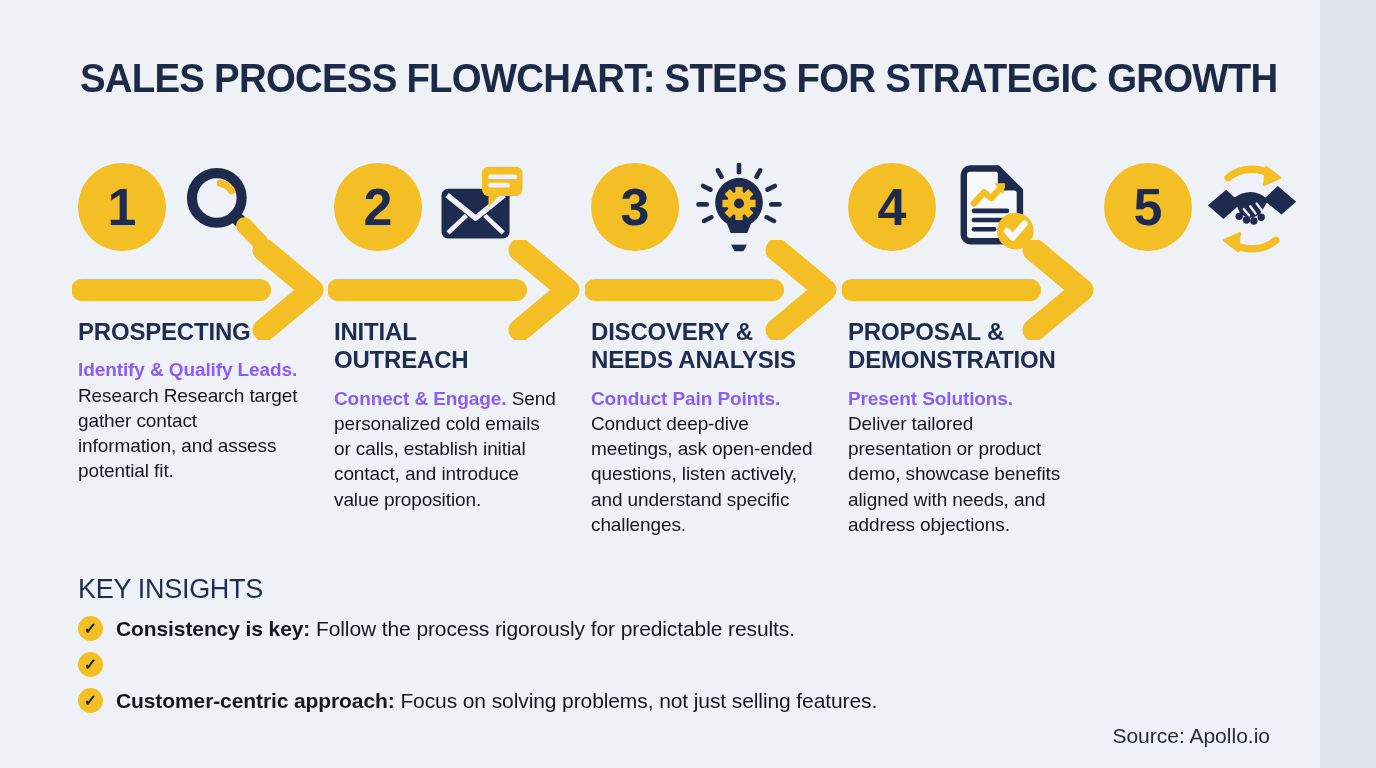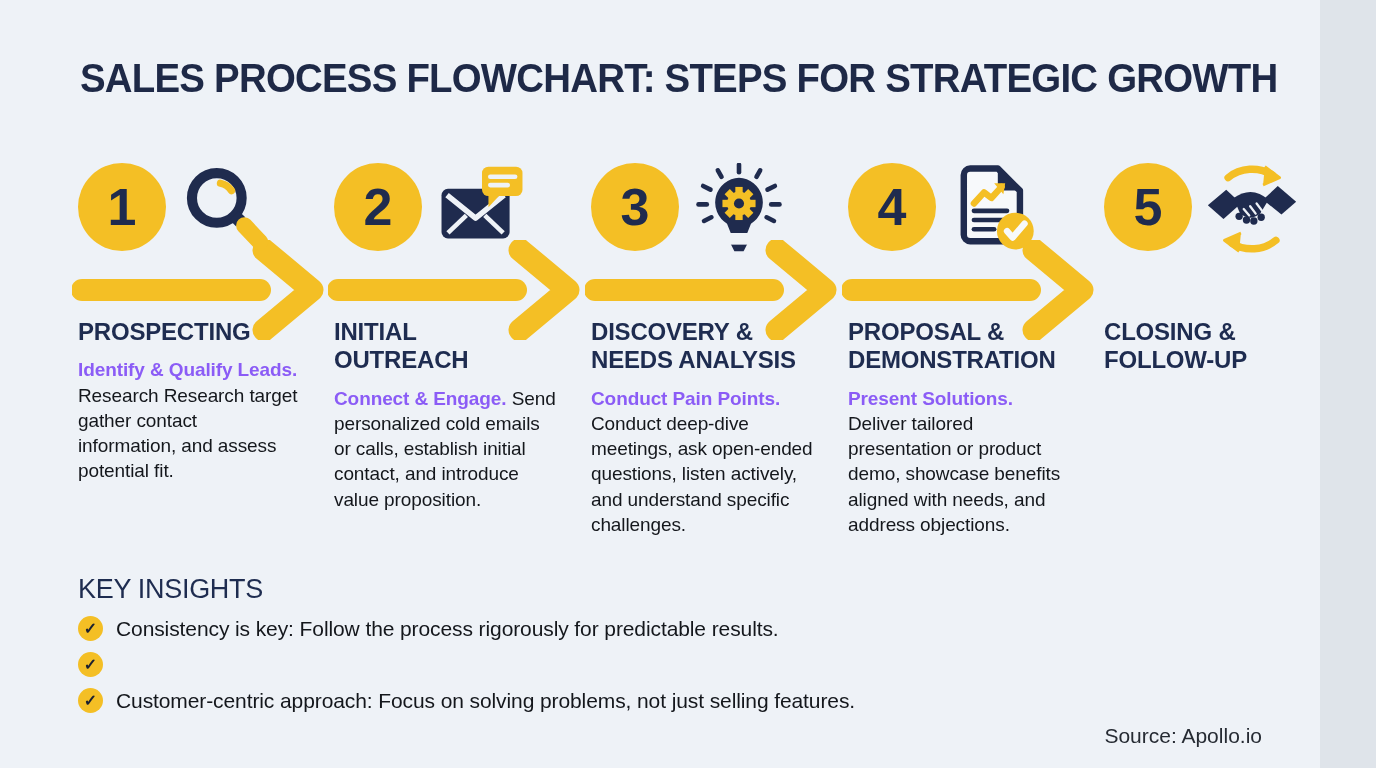--- a/index.html
+++ b/index.html
@@ -39,23 +39,23 @@
   .insights{ position:absolute; left:78px; top:574px; }
   .insights-heading{ font-size:27px; font-weight:normal; color:#1e2c50; letter-spacing:-0.3px; }
   .insight-row{ display:flex; align-items:center; margin-top:11px; }
   .check-circle{
     width:25px; height:25px; border-radius:50%; background:#f4bf25;
     display:flex; align-items:center; justify-content:center; flex:0 0 auto;
     margin-right:13px;
   }
   .check-circle span{ font-size:16px; font-weight:bold; color:#1b2030; line-height:1; }
   .insight-text{ font-size:21px; color:#14171c; letter-spacing:-0.1px; }
-  .insight-text b{ font-weight:normal;margin-top:24px; }
+  .insight-text b{ font-weight:bold;margin-top:24px; }
   .source{
-    position:absolute; right:58px; top:724px;
+    position:absolute; right:50px; top:724px;
     font-size:21px; color:#262b33;
   }
 </style>
 </head>
 <body>
 
 <div class="canvas">
 
   <div class="title">SALES PROCESS FLOWCHART: STEPS FOR STRATEGIC GROWTH</div>
 
@@ -208,21 +208,20 @@
           <circle cx="60" cy="59" r="4"></circle>
         </g>
         <g stroke="#eef2f7" stroke-width="2.5" stroke-linecap="round">
           <line x1="41" y1="50" x2="47" y2="57"></line>
           <line x1="48" y1="47" x2="54" y2="55"></line>
           <line x1="55" y1="44" x2="61" y2="52"></line>
         </g>
       </svg>
     </div>
     <div class="arrow-spacer"></div>
-    <div class="step-heading">CLOSING &amp; FOLLOW-UP</div>
   </div>
 
   <div class="insights">
     <div class="insights-heading">KEY INSIGHTS</div>
 
     <div class="insight-row">
       <div class="check-circle">
           <span>✓</span>
         </div>
       <div class="insight-text">

